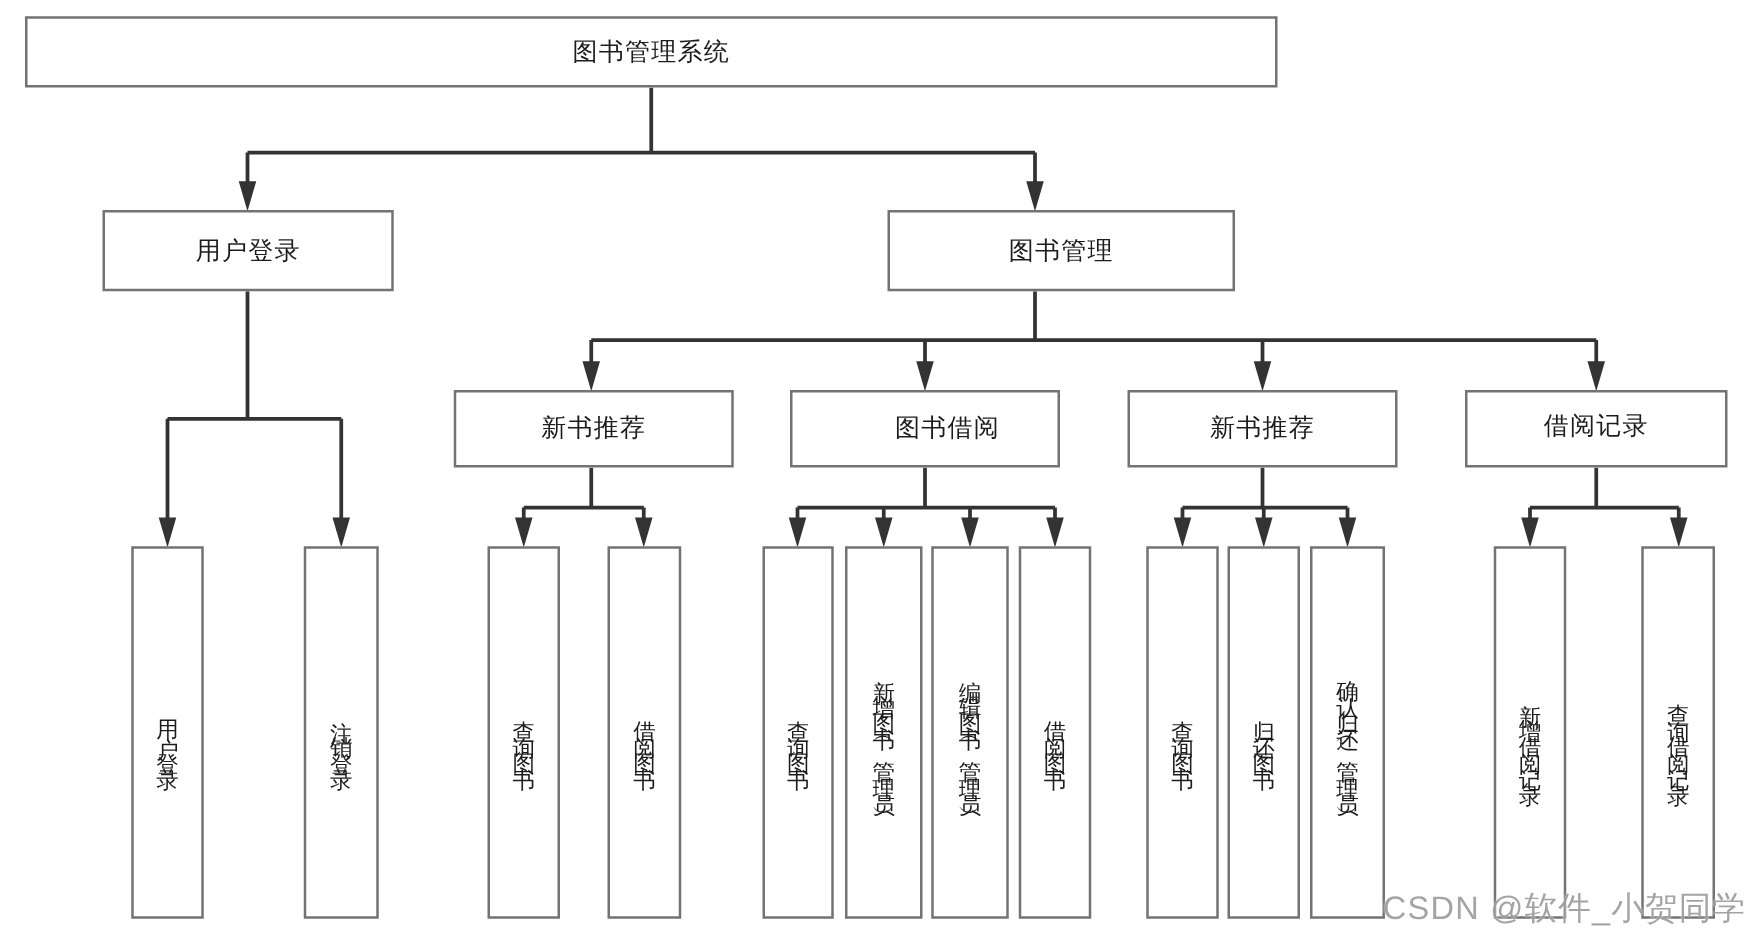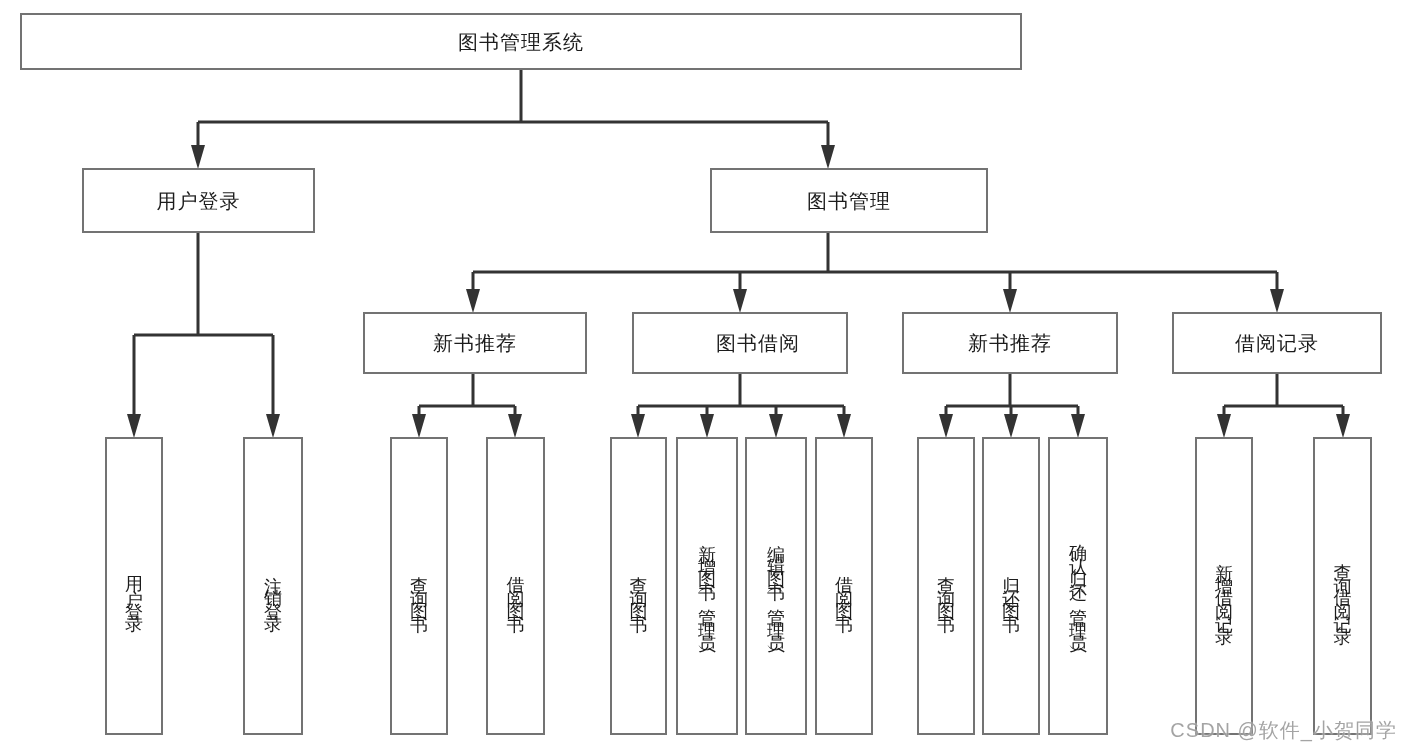--- a/index.html
+++ b/index.html
@@ -43,21 +43,21 @@
     font-size: 18px;
     letter-spacing: 13px;
     line-height: 1;
     padding-top: 4px;
   }
 
   .watermark {
     position: absolute;
     right: 8px;
     bottom: 3px;
-    font-size: 20px;
+    font-size: 26px;
     color: #9d9d9d;
     opacity: 0.92;
     letter-spacing: 1px;
     text-shadow: 0 0 2px #ffffff;
     white-space: nowrap;
   }
 </style>
 </head>
 <body>
 
@@ -97,21 +97,21 @@
   </svg>
 
   <div class="box hbox" style="left:20px; top:13px; width:1002px; height:57px;">图书管理系统</div>
 
   <div class="box hbox" style="left:82px; top:168px; width:233px; height:65px;">用户登录</div>
   <div class="box hbox" style="left:710px; top:168px; width:278px; height:65px;">图书管理</div>
 
   <div class="box hbox" style="left:363px; top:312px; width:224px; height:62px;">新书推荐</div>
   <div class="box hbox" style="left:632px; top:312px; width:216px; height:62px;padding-left:36px;">图书借阅</div>
   <div class="box hbox" style="left:902px; top:312px; width:216px; height:62px;">新书推荐</div>
-  <div class="box hbox" style="left:1172px; top:312px; width:210px; height:62px;">借阅记录</div>
+  <div class="box hbox" style="left:1172px; top:312px; width:210px; height:62px;font-family:Liberation Mono, monospace;">借阅记录</div>
 
   <div class="box vbox" style="left:105px; top:437px; width:58px; height:298px;">用户登录</div>
   <div class="box vbox" style="left:243px; top:437px; width:60px; height:298px;">注销登录</div>
 
   <div class="box vbox" style="left:390px; top:437px; width:58px; height:298px;">查询图书</div>
   <div class="box vbox" style="left:486px; top:437px; width:59px; height:298px;">借阅图书</div>
 
   <div class="box vbox" style="left:610px; top:437px; width:57px; height:298px;">查询图书</div>
   <div class="box vbox" style="left:676px; top:437px; width:62px; height:298px;">新增图书（管理员）</div>
   <div class="box vbox" style="left:745px; top:437px; width:62px; height:298px;">编辑图书（管理员）</div>

